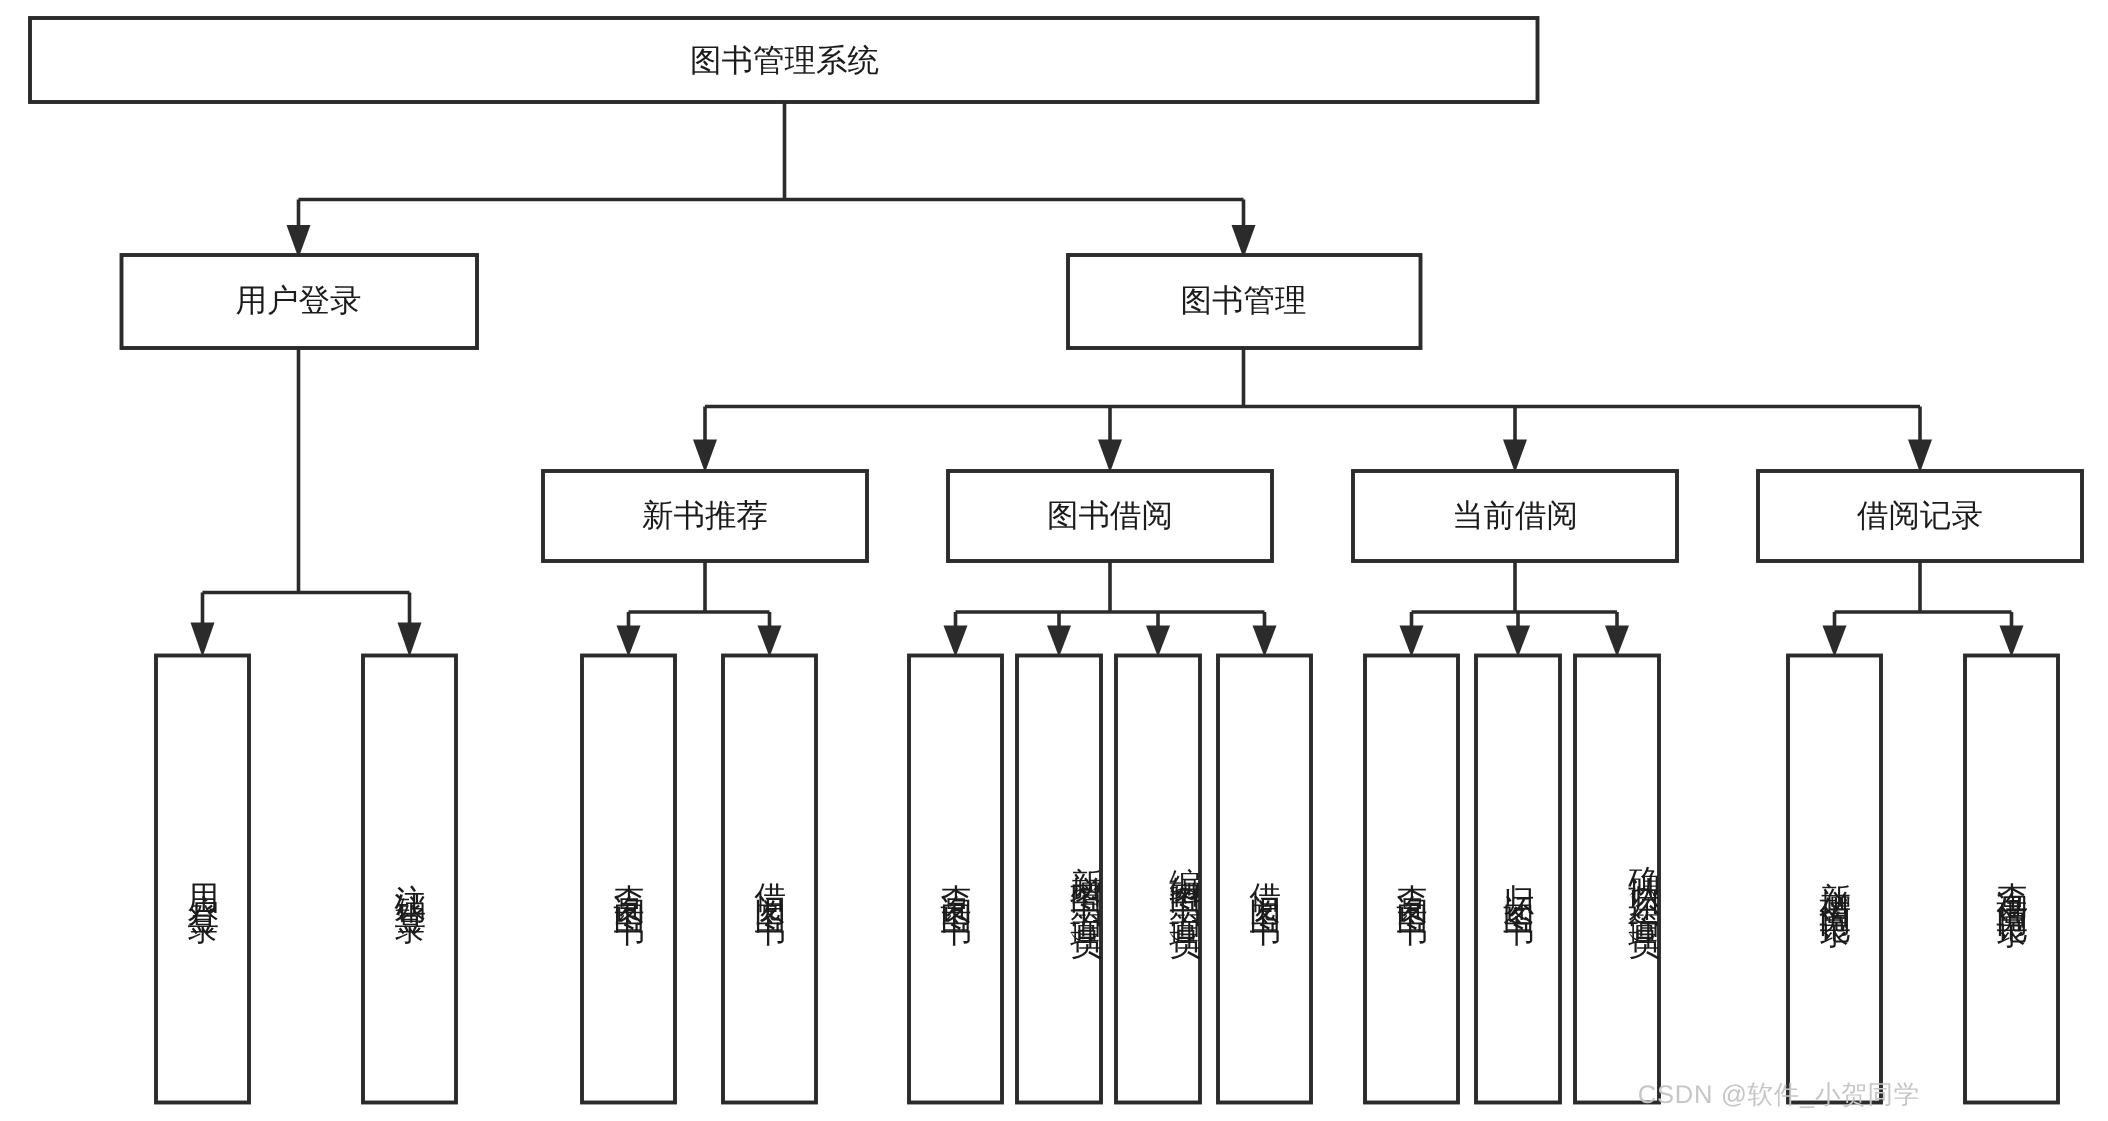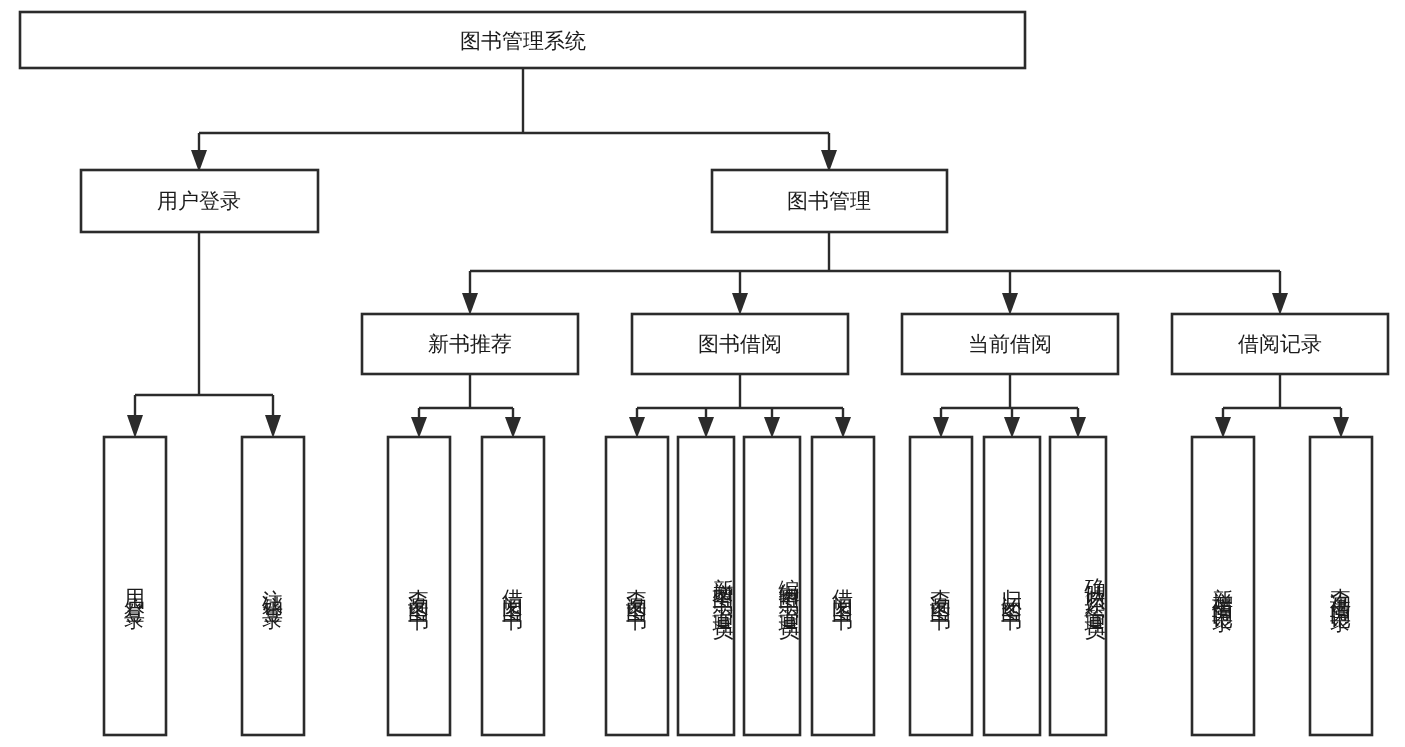--- a/index.html
+++ b/index.html
@@ -224,14 +224,15 @@
     <div class="vlabel" style="position:absolute;left:984px;top:437px;width:56px;height:298px;writing-mode:vertical-rl;text-orientation:upright;display:flex;align-items:center;justify-content:center;font-size:21px;color:#1b1b1b;letter-spacing:7px;line-height:1;">归还图书</div>
 
     <div class="vlabel" style="position:absolute;left:1050px;top:437px;width:56px;height:298px;writing-mode:vertical-rl;text-orientation:upright;display:flex;align-items:flex-start;justify-content:center;padding-top:4px;box-sizing:border-box;font-size:21px;color:#1b1b1b;letter-spacing:6px;line-height:1;">确认归还（管理员）</div>
 
     <div class="vlabel" style="position:absolute;left:1192px;top:437px;width:62px;height:298px;writing-mode:vertical-rl;text-orientation:upright;display:flex;align-items:center;justify-content:center;font-size:21px;color:#1b1b1b;letter-spacing:5px;line-height:1;">新增借阅记录</div>
 
     <div class="vlabel" style="position:absolute;left:1310px;top:437px;width:62px;height:298px;writing-mode:vertical-rl;text-orientation:upright;display:flex;align-items:center;justify-content:center;font-size:21px;color:#1b1b1b;letter-spacing:5px;line-height:1;">查询借阅记录</div>
 
   </div>
 
+  <div class="watermark">CSDN @软件_小贺同学</div>
 
 </div>
 
 </body></html>

